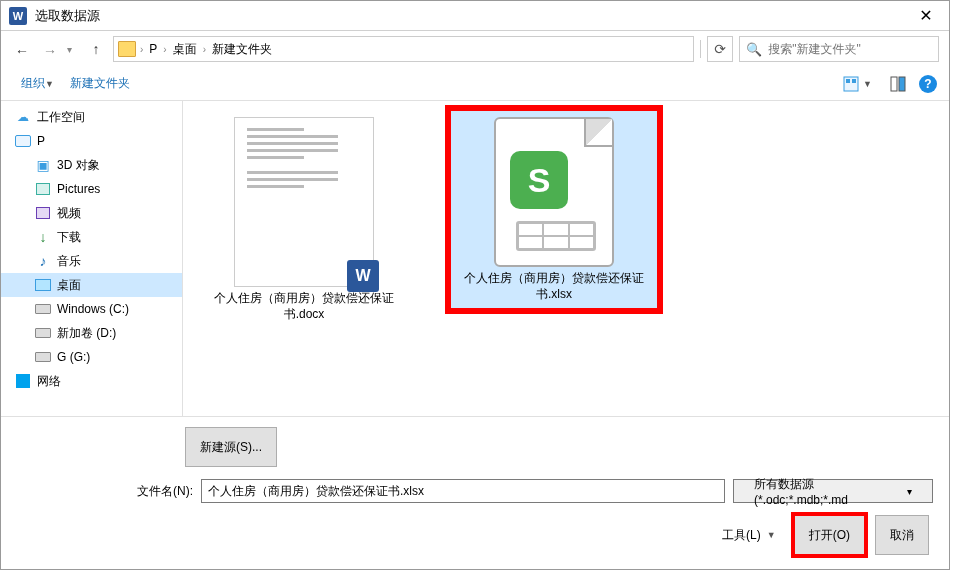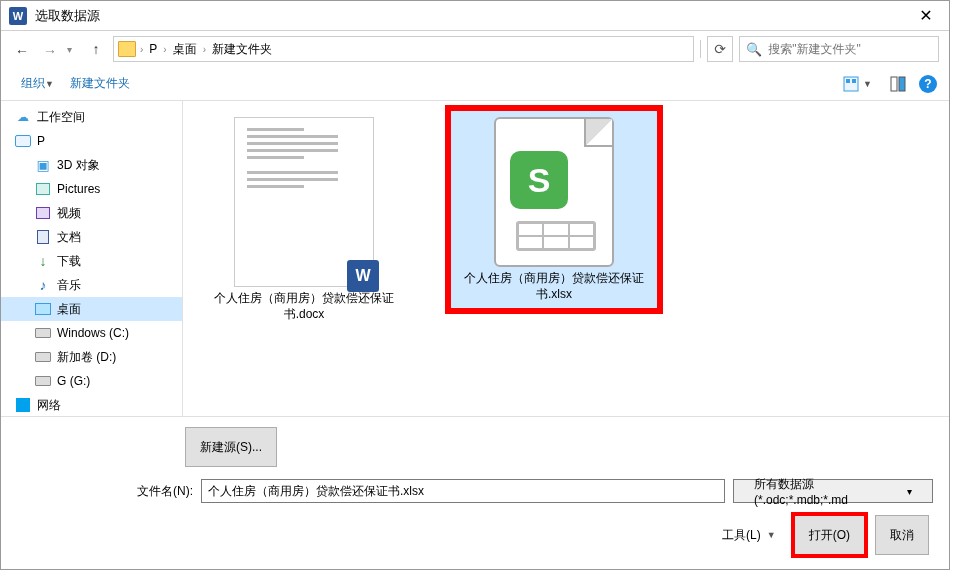--- a/index.html
+++ b/index.html
@@ -168,26 +168,20 @@
           </span>
         <span>Pictures</span>
       </div>
       <div class="side-item indent">
         <span class="side-ic">
             <span class="ic-vid"></span>
           </span>
         <span>视频</span>
       </div>
       <div class="side-item indent">
-        <span class="side-ic">
-            <span class="ic-doc"></span>
-          </span>
-        <span>文档</span>
-      </div>
-      <div class="side-item indent">
         <span class="side-ic ic-dl">↓</span>
         <span>下载</span>
       </div>
       <div class="side-item indent">
         <span class="side-ic ic-music">♪</span>
         <span>音乐</span>
       </div>
       <div class="side-item indent selected">
         <span class="side-ic">
             <span class="ic-desk"></span>

